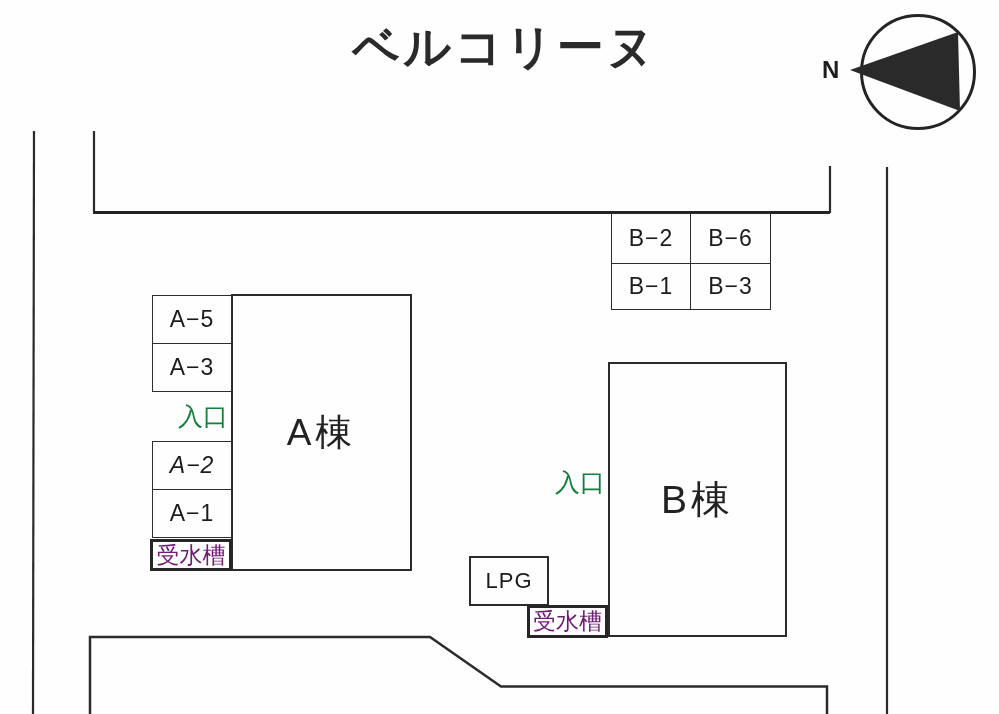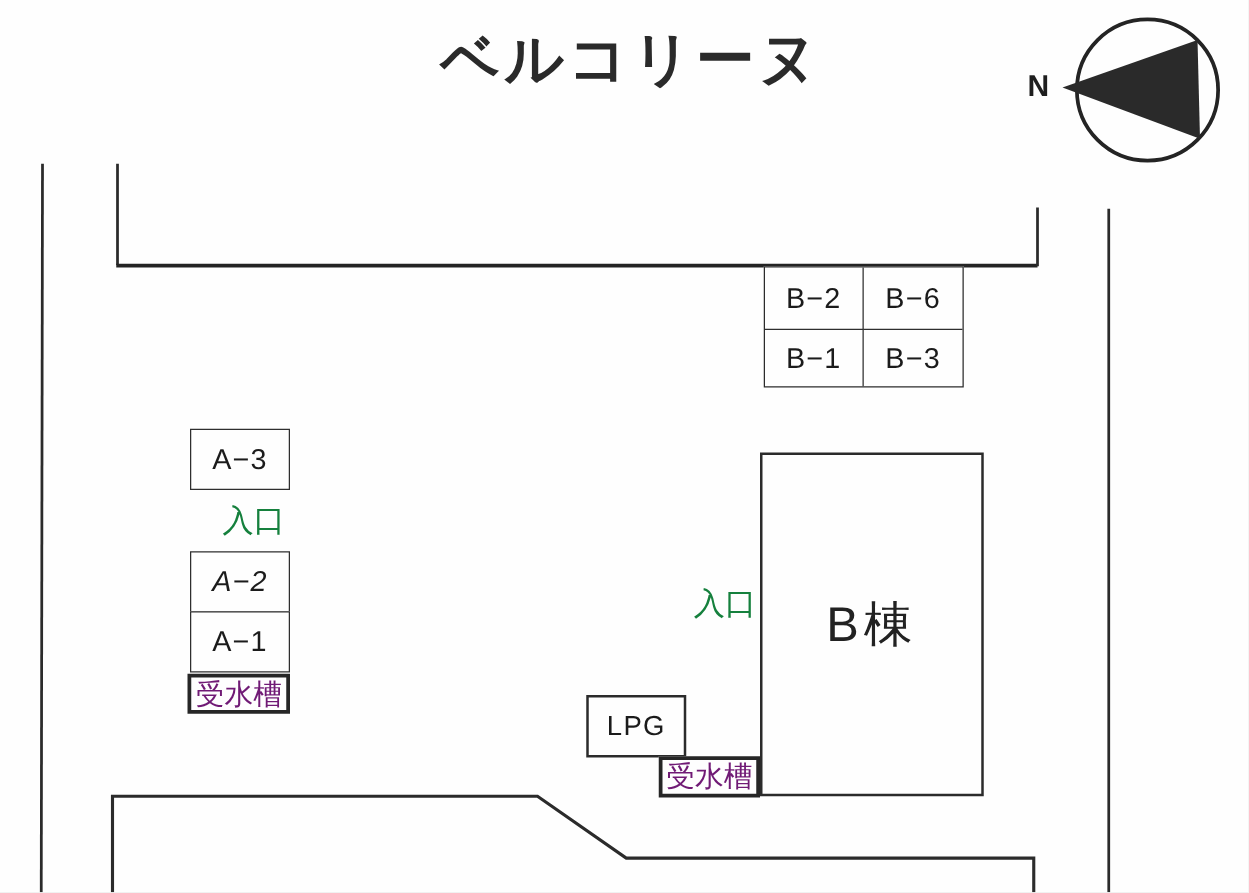--- a/index.html
+++ b/index.html
@@ -96,25 +96,31 @@
 
     <path d="M93,212.5 L830,212.5" stroke="#242424" stroke-width="3" fill="none"></path>
 
     <path d="M830,213 L830,166" stroke="#2b2b2b" stroke-width="2.2" fill="none"></path>
 
     <path d="M887,167 L887,714" stroke="#2b2b2b" stroke-width="2.2" fill="none"></path>
 
     <path d="M90,714 L90,637 L430,637 L501,686.5 L827,686.5 L827,714" stroke="#2b2b2b" stroke-width="2.5" fill="none"></path>
   </svg>
 
+  <div class="abs building building-a">
+    <span>A棟</span>
+  </div>
 
   <div class="abs building building-b">
     <span>B棟</span>
   </div>
 
+  <div class="abs spot spot-a5">
+    <span>A−5</span>
+  </div>
   <div class="abs spot spot-a3">
     <span>A−3</span>
   </div>
   <div class="abs entrance entrance-a">入口</div>
   <div class="abs spot spot-a2">
     <span>A−2</span>
   </div>
   <div class="abs spot spot-a1">
     <span>A−1</span>
   </div>

